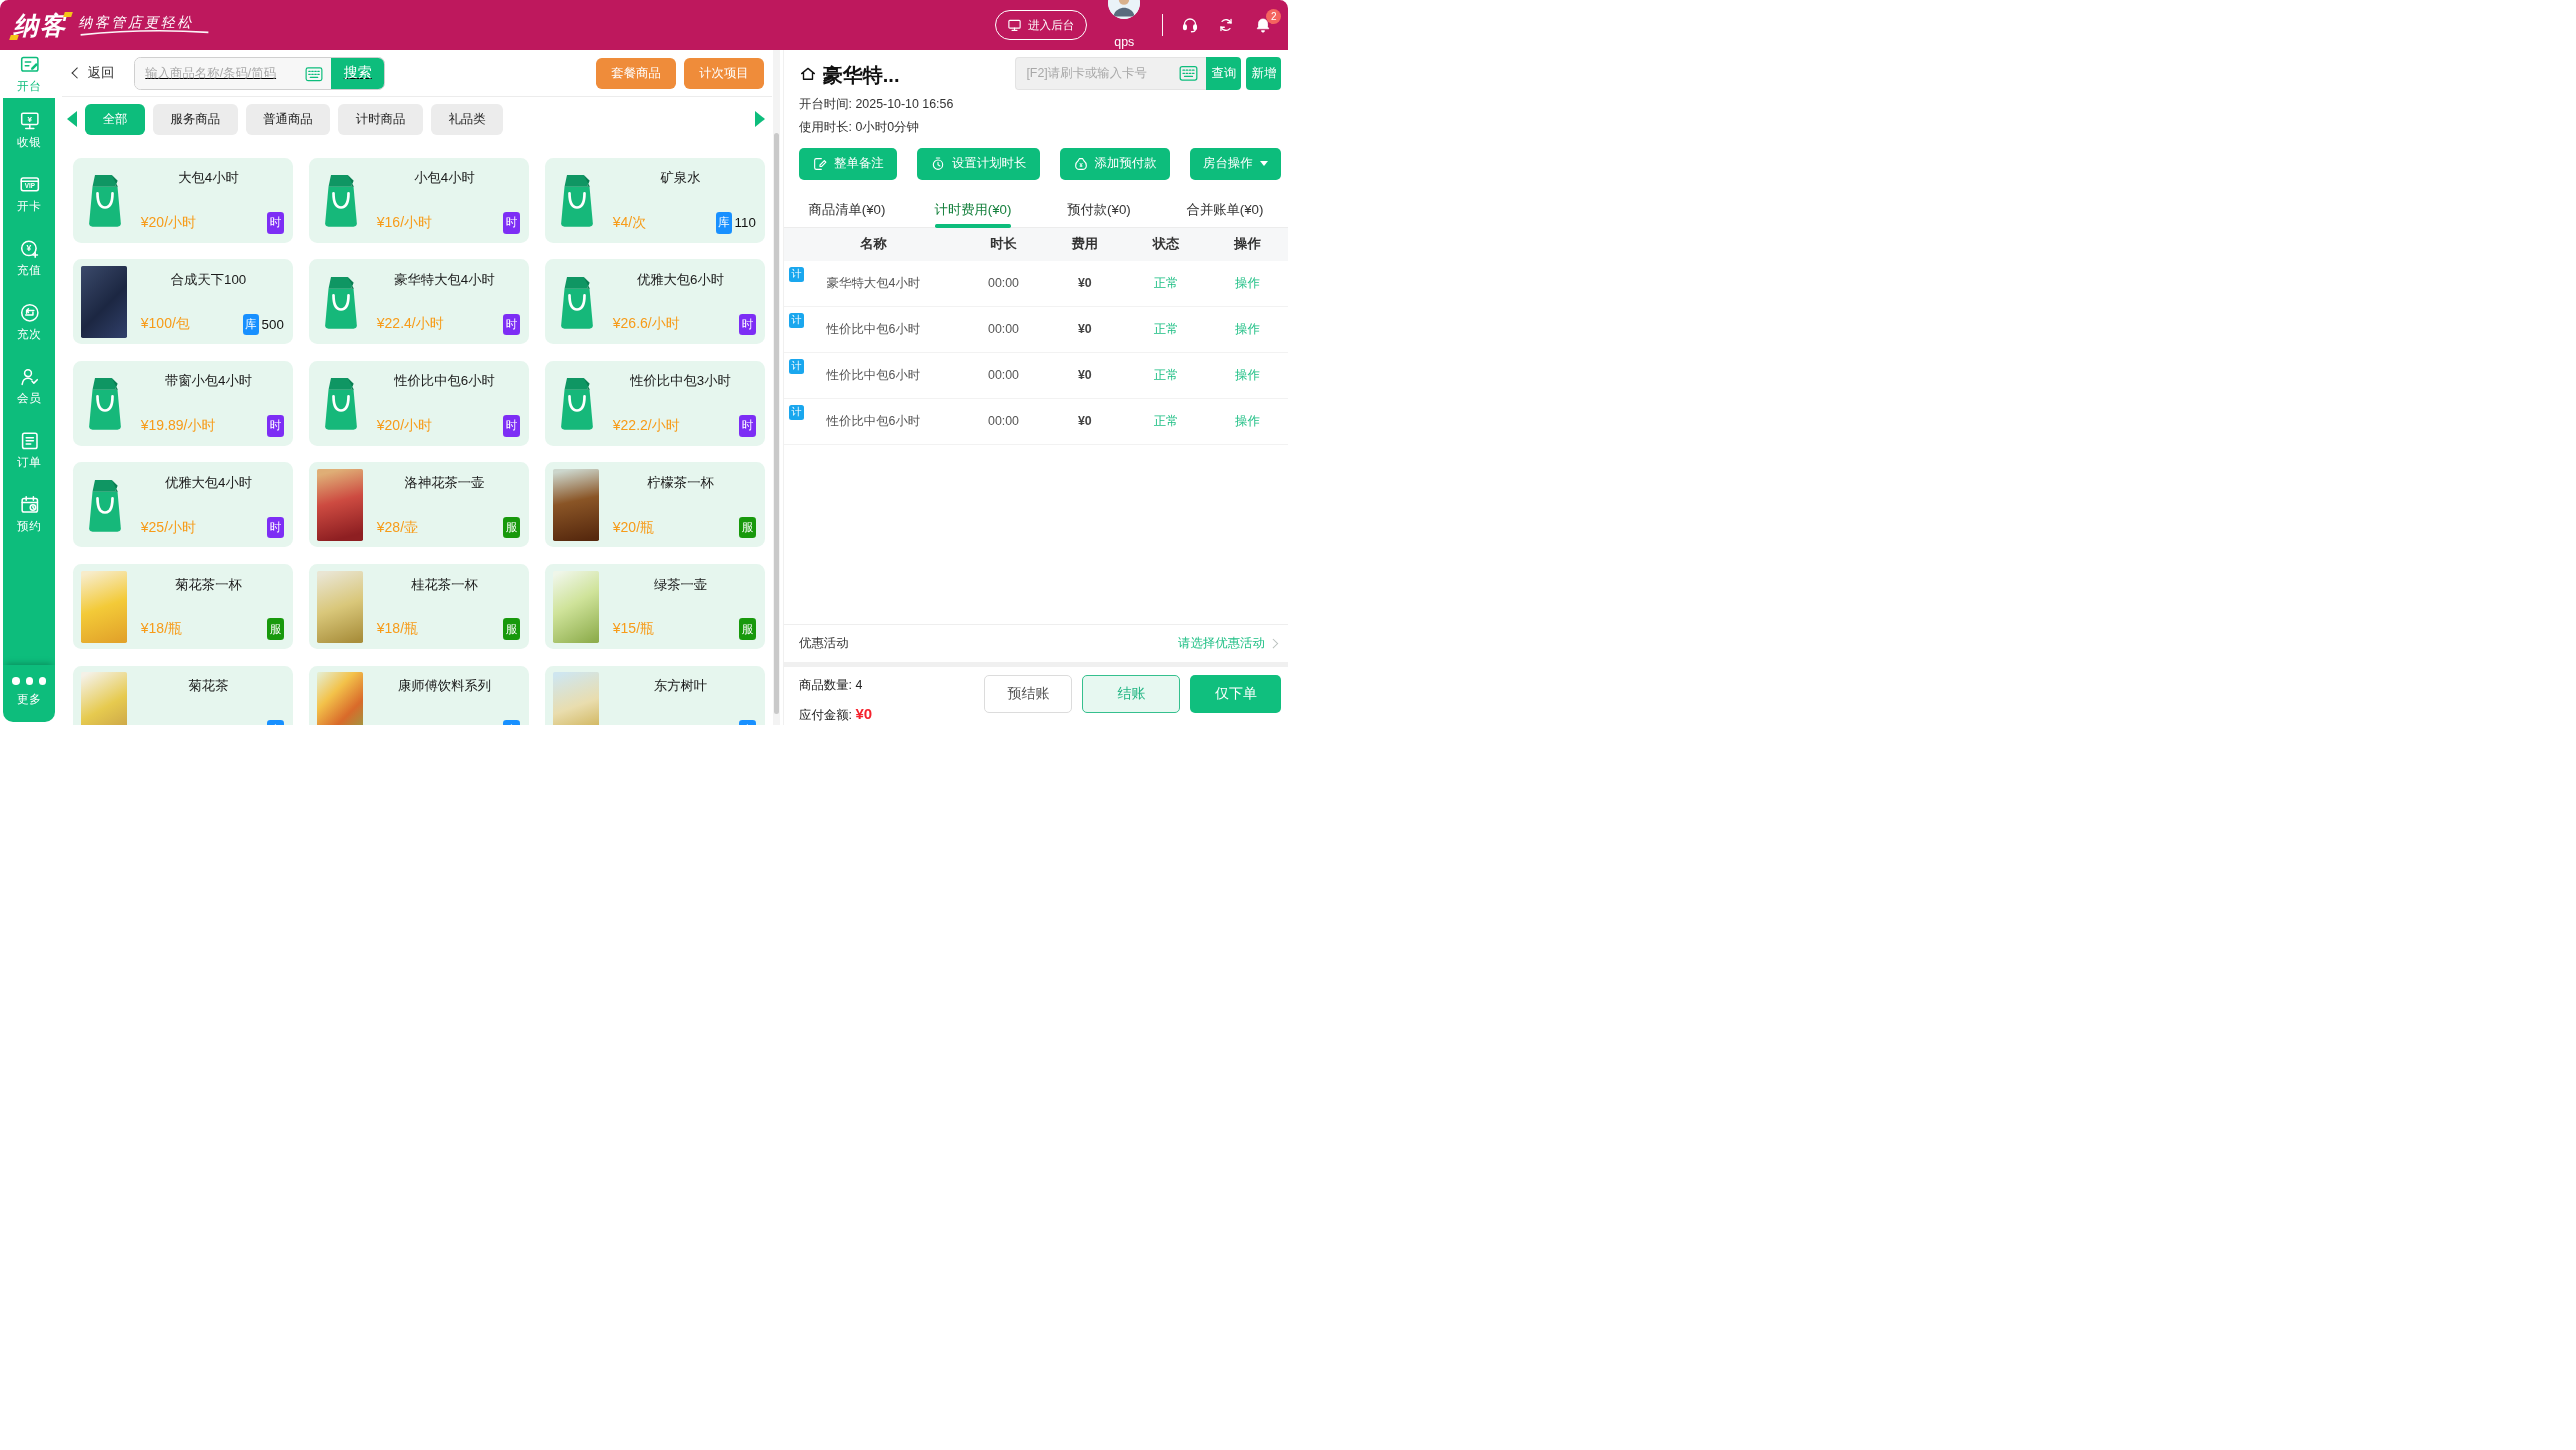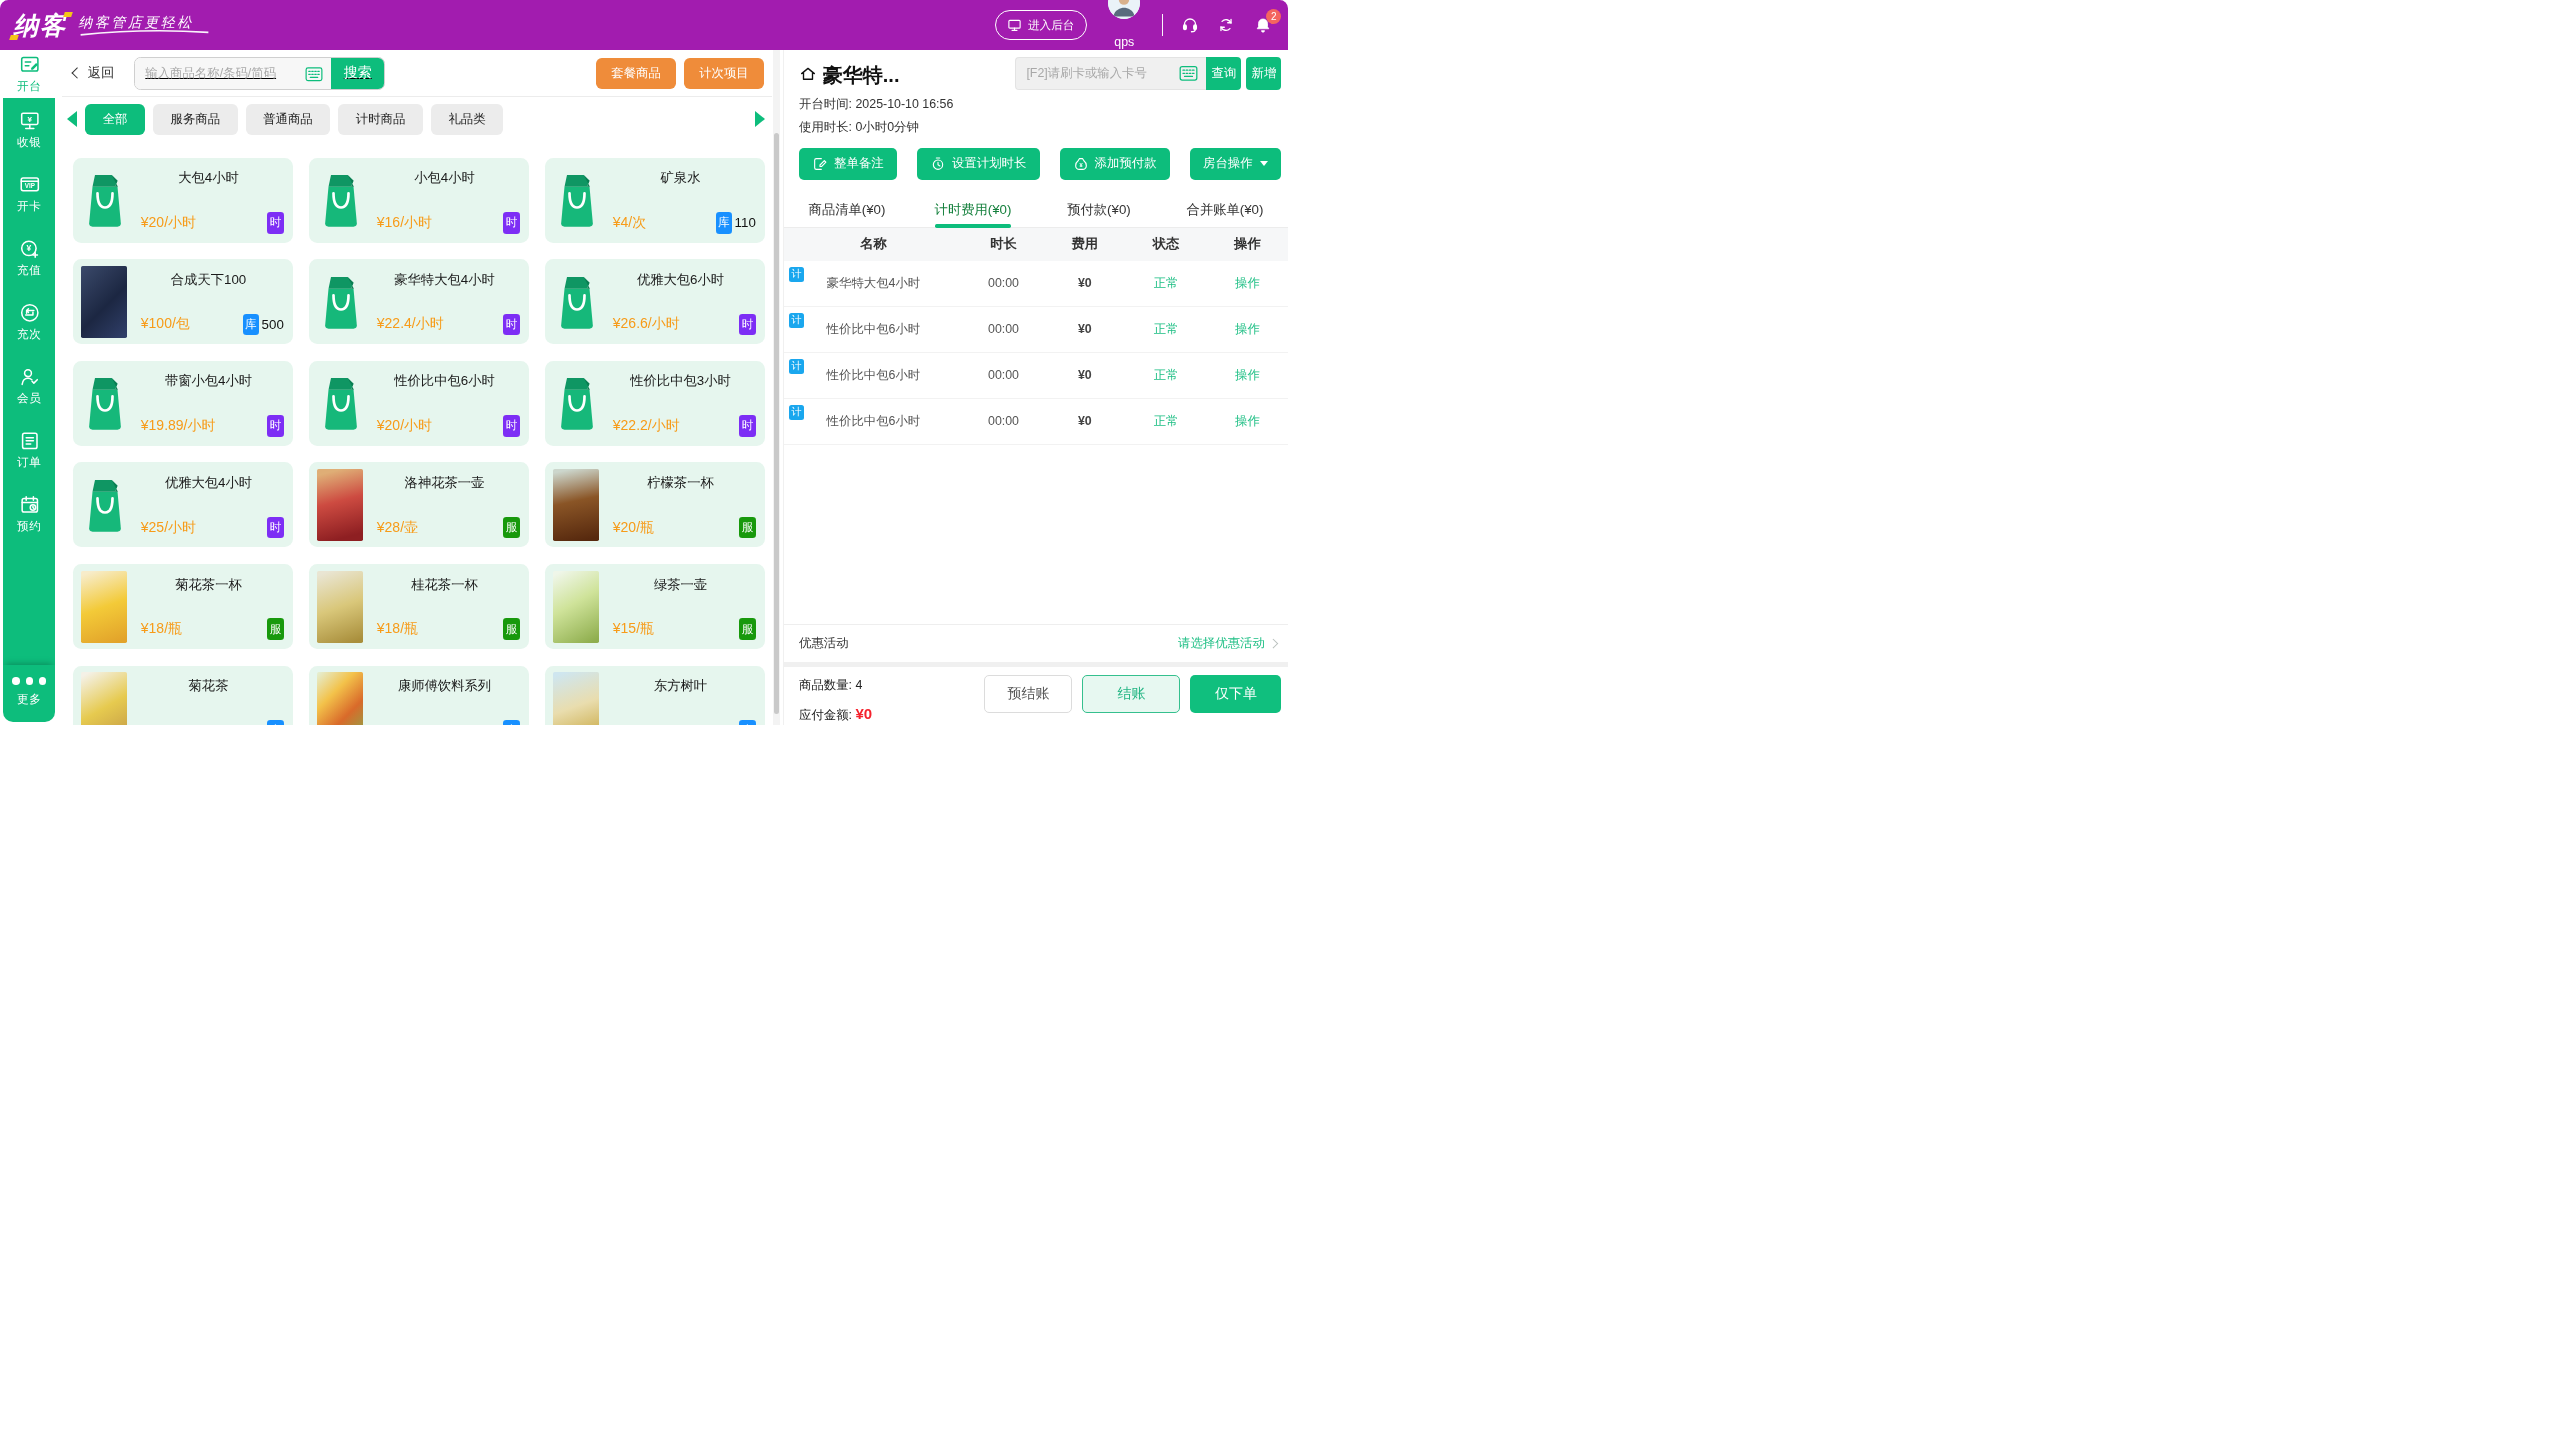--- a/index.html
+++ b/index.html
@@ -2,21 +2,21 @@
 <html style="font-size:13.3px"><head>
 <meta charset="utf-8">
 <style>
   * { margin:0; padding:0; box-sizing:border-box; }
   html,body { width:1288px; height:725px; overflow:hidden; background:#fff;
     font-family:"Liberation Sans","DejaVu Sans",sans-serif; }
   .stage { position:relative; width:1288px; height:725px; background:#fff; }
 
   
   .topbar { position:absolute; left:0; top:0; width:1288px; height:50px;
-    background:#a21caf; border-radius:8.3px 8.3px 0 0; display:flex; align-items:center; color:#fff; }
+    background:#be185d; border-radius:8.3px 8.3px 0 0; display:flex; align-items:center; color:#fff; }
   .logo-wrap { display:flex; align-items:center; margin-left:13.3px; gap:11.6px; }
   .logo { font-size:25px; font-weight:900; letter-spacing:1.7px; font-style:italic; position:relative; }
   .logo .accent { position:absolute; width:7.5px; height:5px; background:#f5c518; transform:skewX(-18deg); }
   .logo .a1 { left:-3.3px; bottom:1.7px; } .logo .a2 { right:-5px; top:3.3px; }
   .tagline-wrap { display:flex; flex-direction:column; line-height:1; margin-top:1.7px; }
   .tagline { font-size:14px; font-style:italic; letter-spacing:2.5px; font-weight:300; }
   .topbar-right { margin-left:auto; margin-right:15px; display:flex; align-items:center; gap:16.6px; }
   .enter-btn { height:30px; border:1.2px solid #fff; border-radius:16px; padding:0 11.6px;
     display:flex; align-items:center; gap:5.8px; font-size:11.6px; cursor:pointer; background:transparent; color:#fff; }
   .userblk { display:flex; align-items:center; gap:16px;flex-direction:column; }

